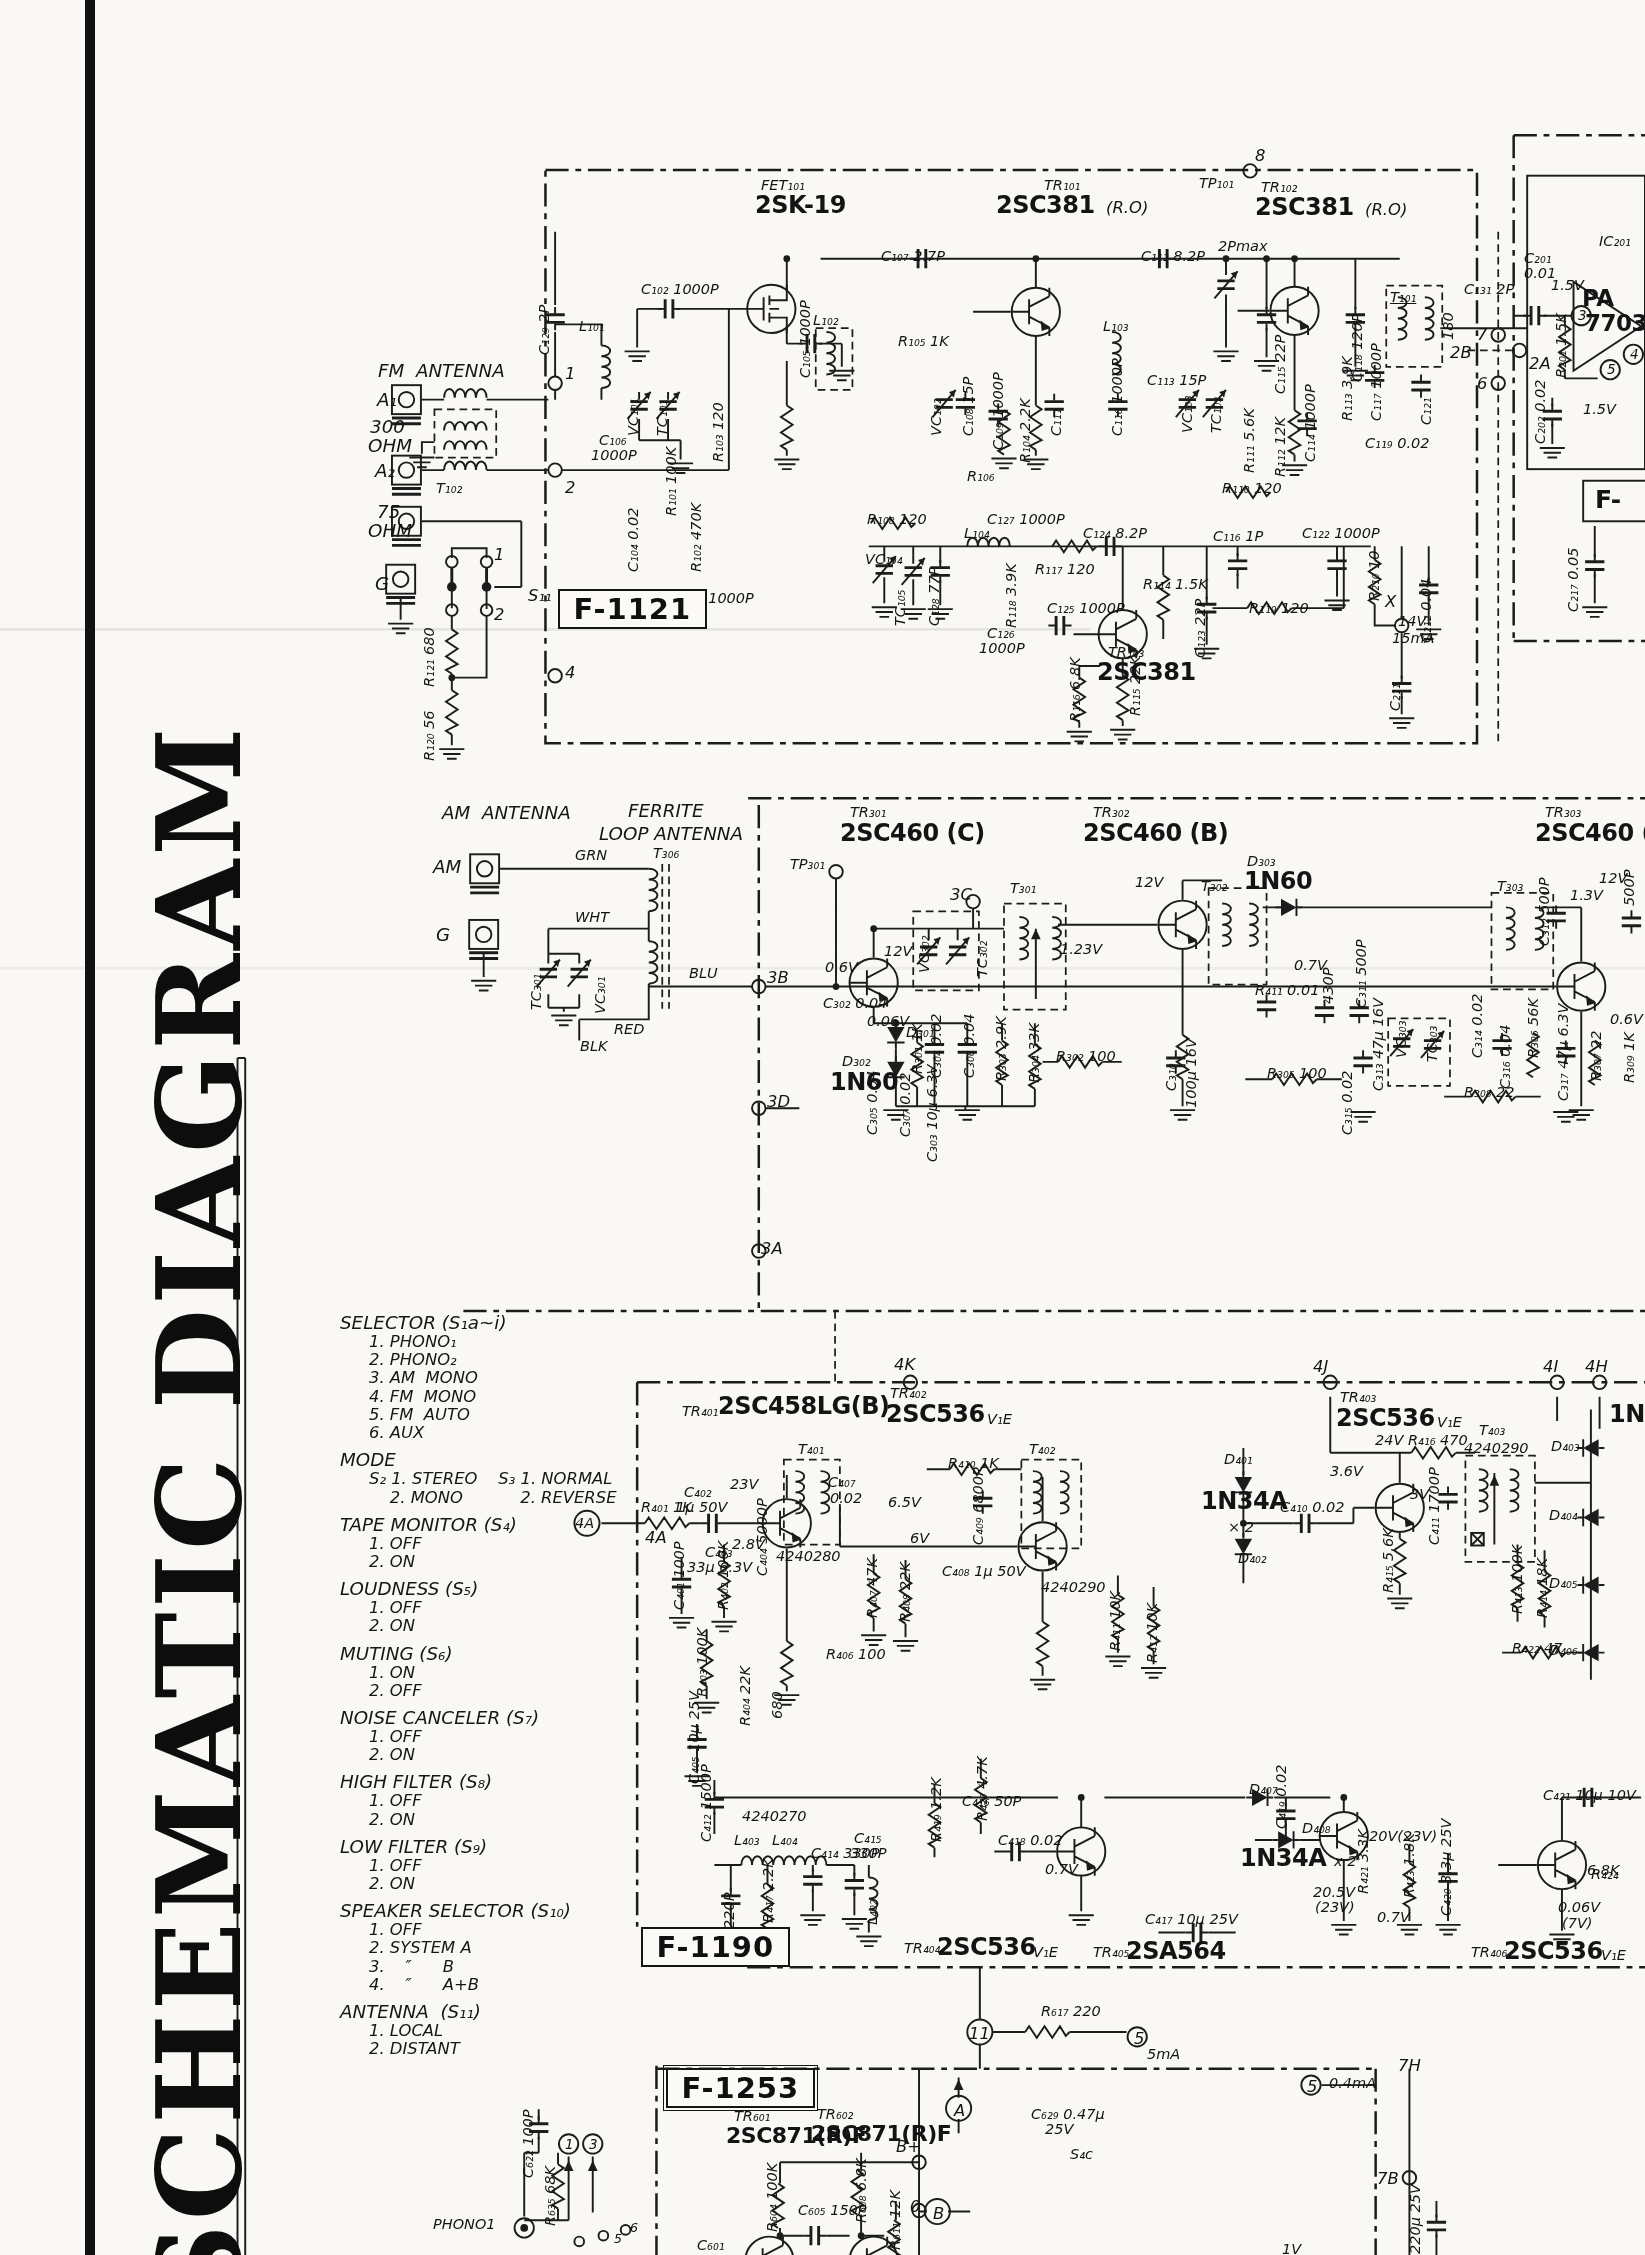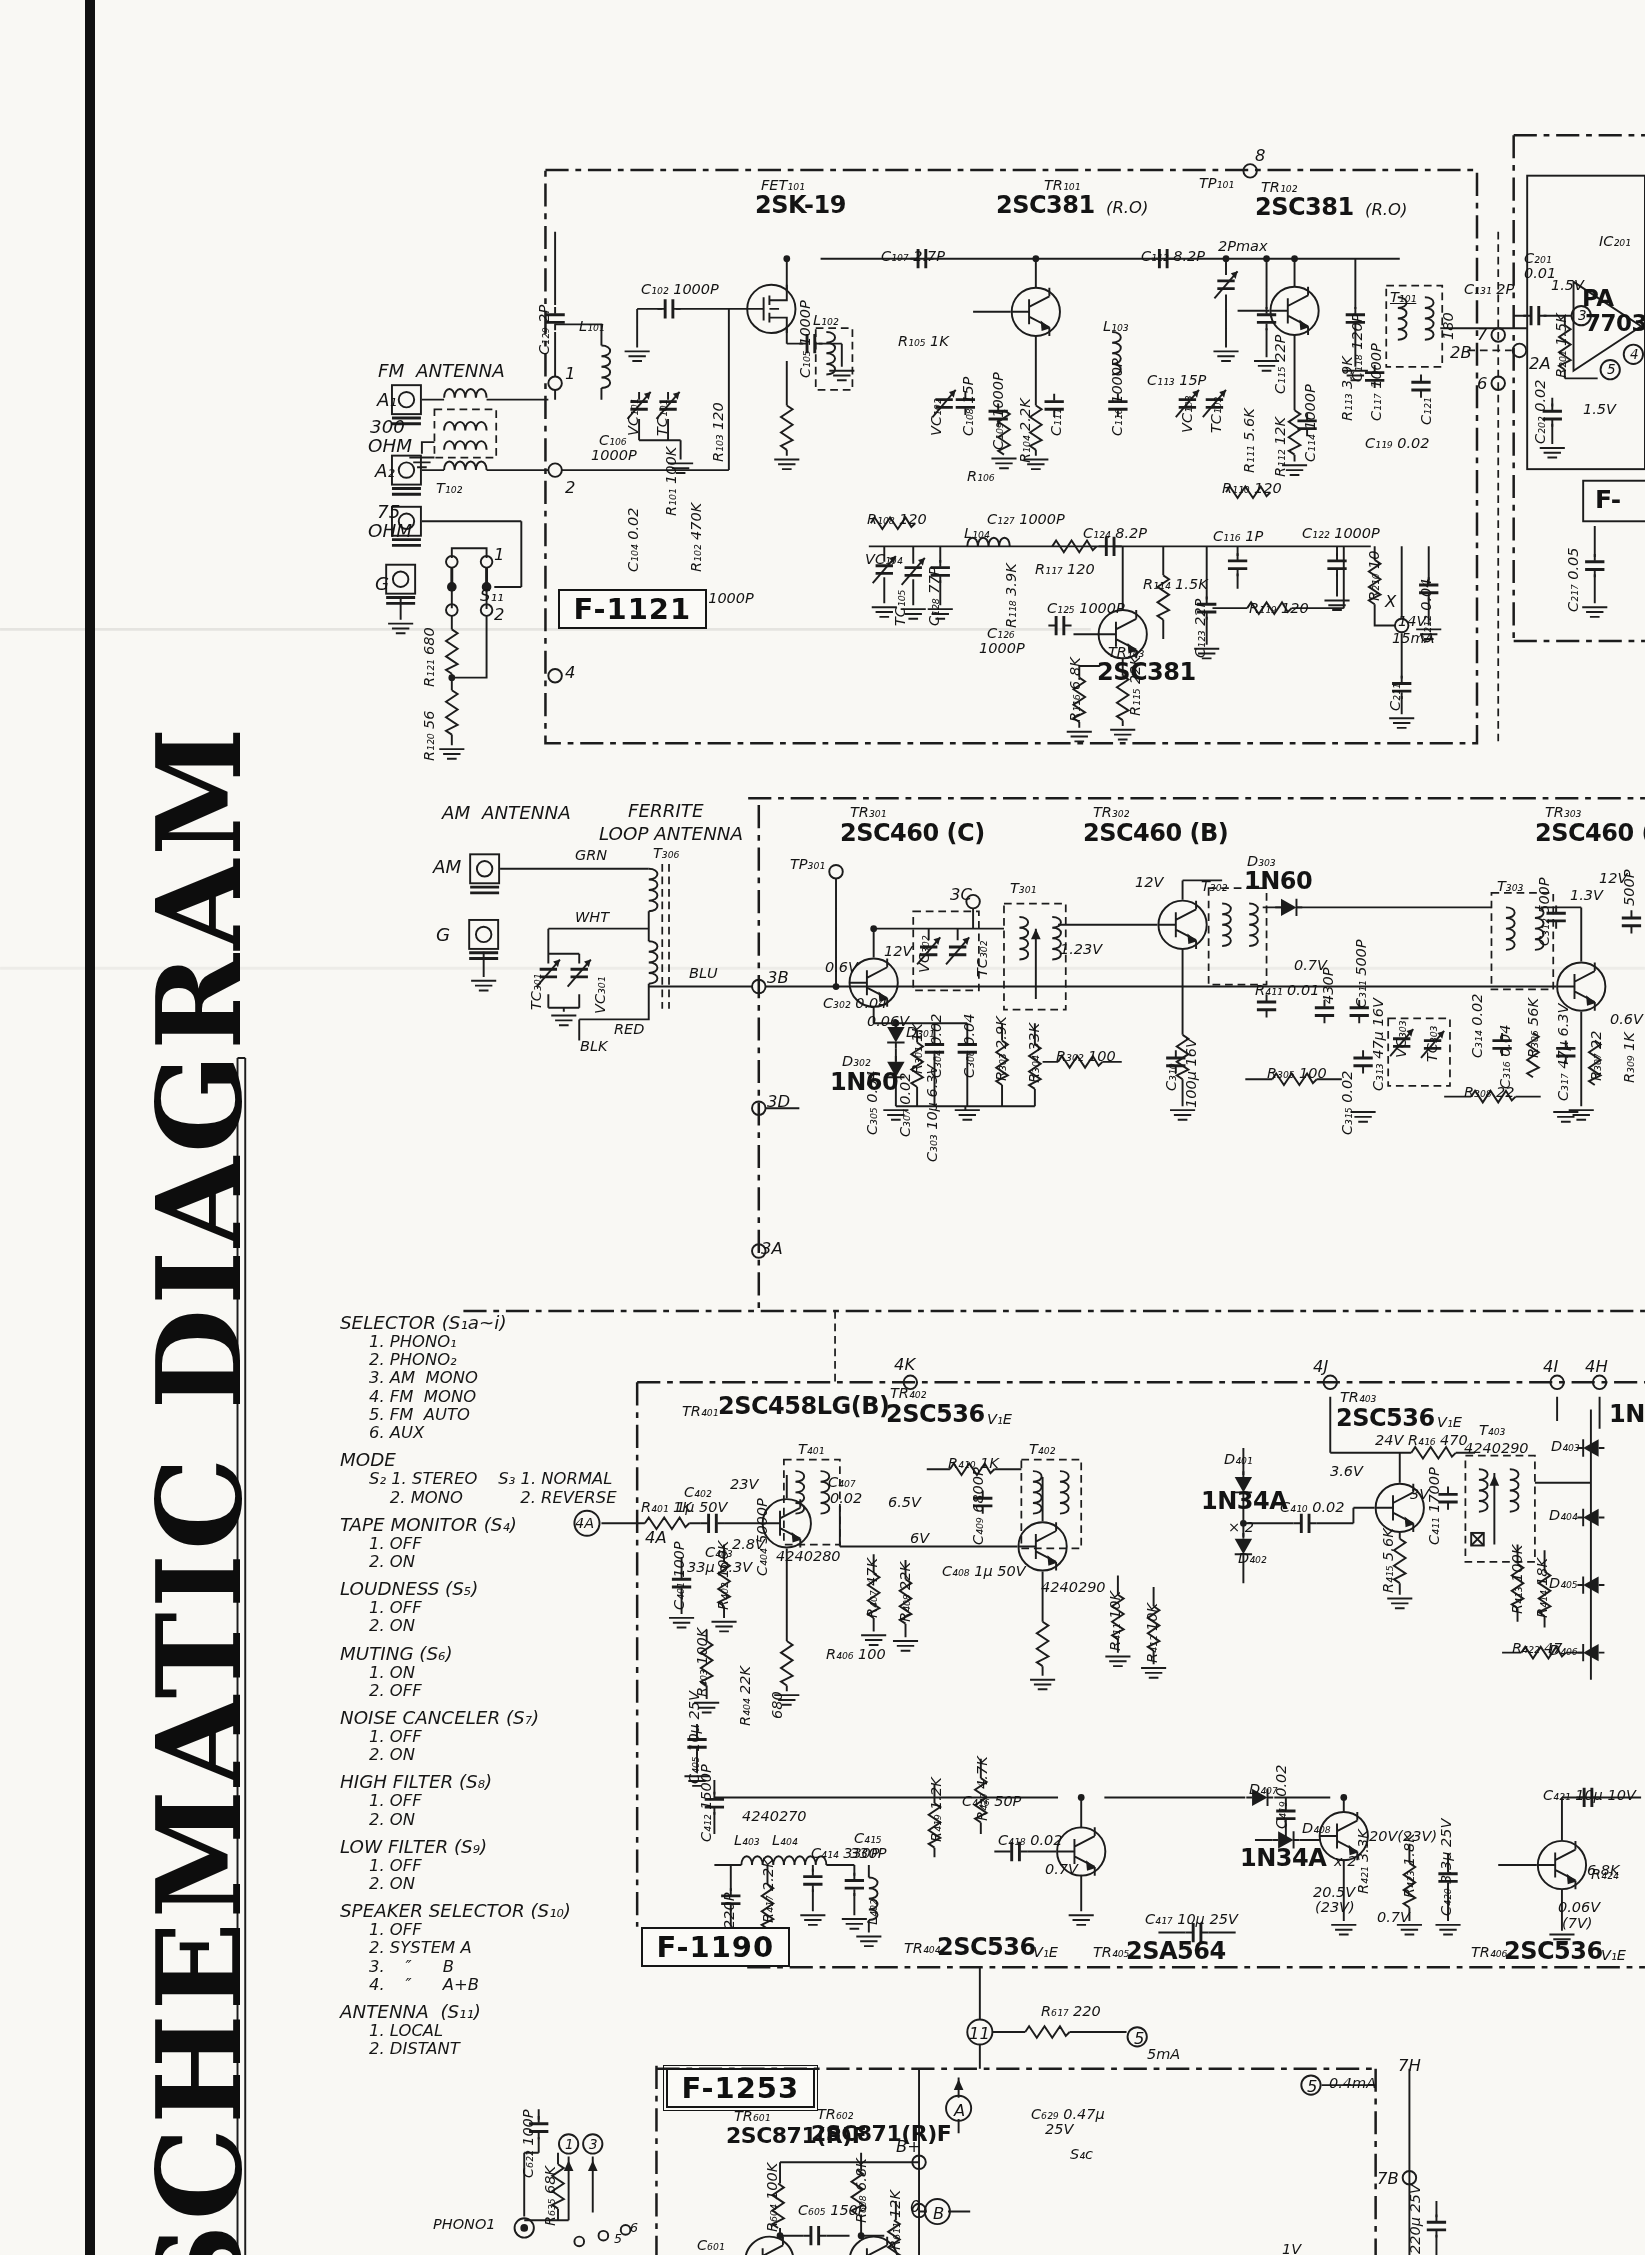--- a/index.html
+++ b/index.html
@@ -487,21 +487,21 @@
   <div>
       <span class="lb h" style="left: 378px; top: 361px;">FM  ANTENNA</span>
       <span class="lb h" style="left: 377px; top: 390px;">A₁</span>
       <span class="lb h" style="left: 370px; top: 417px;">300</span>
       <span class="lb h" style="left: 368px; top: 436px;">OHM</span>
       <span class="lb h" style="left: 375px; top: 461px;">A₂</span>
       <span class="lb" style="left: 436px; top: 481px;">T₁₀₂</span>
       <span class="lb h" style="left: 377px; top: 502px;">75</span>
       <span class="lb h" style="left: 368px; top: 521px;">OHM</span>
       <span class="lb h" style="left: 375px; top: 574px;">G</span>
-      <span class="lb n" style="left: 480px; top: 587px; text-align: right;">S₁₁</span>
+      <span class="lb n" style="left: 528px; top: 587px; text-align: right;">S₁₁</span>
       <span class="lb n" style="left: 494px; top: 546px;">1</span>
       <span class="lb n" style="left: 494px; top: 606px;">2</span>
       <span class="lb n" style="left: 565px; top: 365px;">1</span>
       <span class="lb n" style="left: 565px; top: 479px;">2</span>
       <span class="lb n" style="left: 565px; top: 664px;">4</span>
       <span class="lb r" style="left: 422px; top: 687px;">R₁₂₁ 680</span>
       <span class="lb r" style="left: 422px; top: 761px;">R₁₂₀ 56</span>
       <span class="lb" style="left: 761px; top: 178px;">FET₁₀₁</span>
       <span class="lb d" style="left: 755px; top: 193px;">2SK-19</span>
       <span class="lb" style="left: 1044px; top: 178px;">TR₁₀₁</span>

